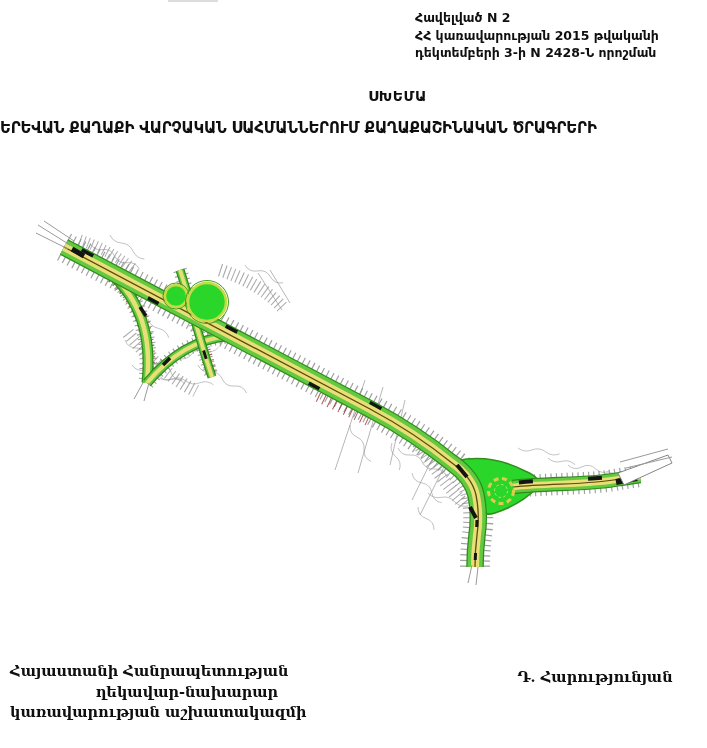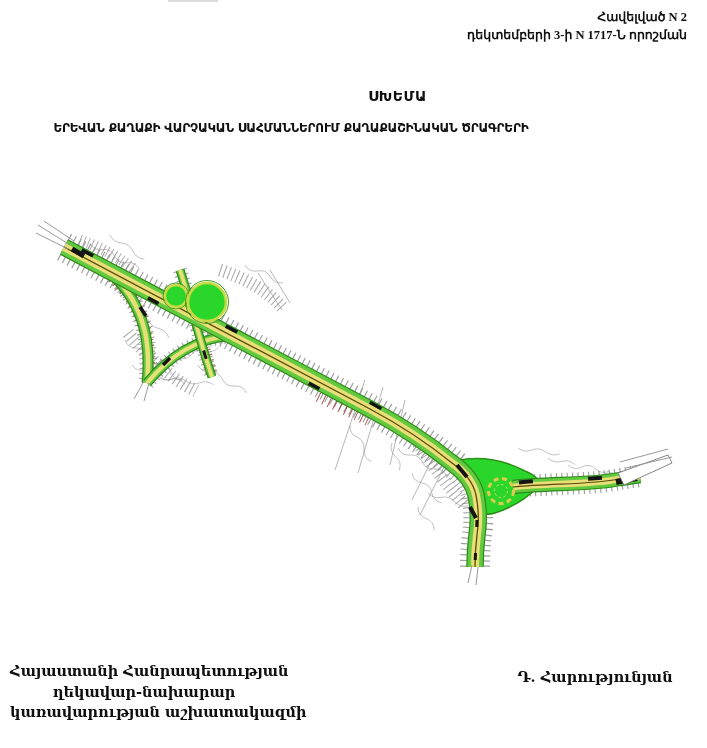--- a/index.html
+++ b/index.html
@@ -2,54 +2,55 @@
 <html><head>
 <meta charset="utf-8">
 <style>
   html,body{margin:0;padding:0;}
   body{
     width:707px;height:748px;position:relative;background:#ffffff;
     font-family:"DejaVu Sans",sans-serif;color:#0f0f0f;overflow:hidden;
   }
   .abs{position:absolute;}
   .hdr{
-    left:415px;top:9px;width:272px;text-align:right;
-    font-size:12.5px;font-weight:bold;line-height:17.5px;white-space:nowrap;font-family:Liberation Serif, serif;
+    left:415px;top:9px;width:272px;text-align:left;
+    font-size:12.5px;font-weight:bold;line-height:17.5px;white-space:nowrap;
   }
   .artifact{left:168px;top:0;width:50px;height:2px;background:#c9c9c9;opacity:.65;}
   .scheme-title{
     left:0;top:88px;width:707px;text-align:center;
     font-size:14px;font-weight:bold;letter-spacing:.5px;margin-left:44px;
   }
   .desc{
     left:0;top:118px;width:582px;text-align:center;
-    font-size:12px;font-weight:bold;line-height:21px;white-space:nowrap;
+    font-size:15px;font-weight:bold;line-height:21px;white-space:nowrap;
     letter-spacing:-0.2px;
   }
   .map-figure{left:20px;top:215px;width:660px;height:395px;}
   .footer-left{
-    left:10px;top:661px;width:268px;text-align:center;
+    left:10px;top:661px;width:268px;text-align:right;
     font-family:"DejaVu Serif",serif;font-size:14.5px;font-weight:bold;line-height:20.5px;
     white-space:nowrap;
   }
   .signature{
     left:492px;top:668px;width:206px;text-align:center;
     font-family:"DejaVu Serif",serif;font-size:14.5px;font-weight:bold;white-space:nowrap;
   }
   .sq{stroke:#9a9a9a;stroke-width:.7;fill:none;opacity:.8;}
   .sketchline{stroke:#8d8d8d;stroke-width:.8;fill:none;opacity:.8;}
 </style>
 </head>
 <body>
 
 <div class="abs artifact"></div>
 
 <div class="abs hdr">
   <div>Հավելված N 2</div>
-  <div>դեկտեմբերի 3-ի N 1717-Ն որոշման</div>
+  <div>ՀՀ կառավարության 2015 թվականի</div>
+  <div>դեկտեմբերի 3-ի N 2428-Ն որոշման</div>
 </div>
 
 <div class="abs scheme-title">ՍԽԵՄԱ</div>
 
 <div class="abs desc">
   <div>ԵՐԵՎԱՆ ՔԱՂԱՔԻ ՎԱՐՉԱԿԱՆ ՍԱՀՄԱՆՆԵՐՈՒՄ ՔԱՂԱՔԱՇԻՆԱԿԱՆ ԾՐԱԳՐԵՐԻ</div>
 </div>
 
 <div class="abs map-figure">
 <svg width="660" height="395" viewBox="0 0 660 395" xmlns="http://www.w3.org/2000/svg">

